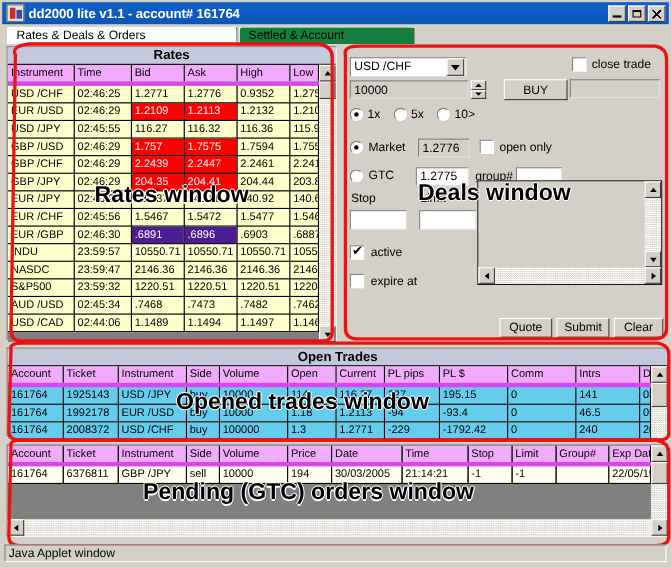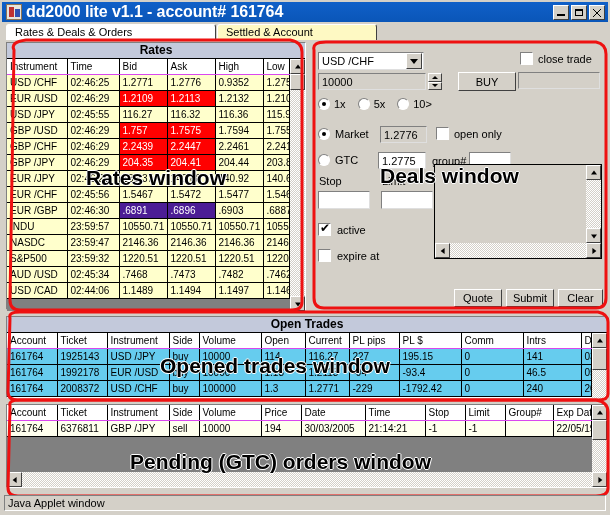--- a/index.html
+++ b/index.html
@@ -13,56 +13,56 @@
   .app{position:relative;width:610px;height:515px;box-sizing:border-box;
        border:2px solid #d4d0c8;background:#d4d0c8;}
 
   
   .titlebar{height:20px;background:linear-gradient(#1060c8,#0a56b8);
     display:flex;align-items:center;padding:0 2px;}
   .tb-icon{width:16px;height:16px;margin:0 4px 0 2px;position:relative;
     background:#e8e4dc;border:1px solid #8b7355;box-sizing:border-box;}
   .tb-icon:before{content:"";position:absolute;left:2px;top:2px;width:5px;height:10px;background:#c03030;}
   .tb-icon:after{content:"";position:absolute;left:8px;top:4px;width:5px;height:8px;background:#3050b0;}
-  .tb-title{color:#fff;font-weight:bold;font-size:16px;flex:1;white-space:nowrap;letter-spacing:-0.1px;}
+  .tb-title{color:#fff;font-weight:bold;font-size:12px;flex:1;white-space:nowrap;letter-spacing:-0.1px;}
   .tb-btns{display:flex;gap:2px;padding-right:1px;}
   .tb-btn{width:16px;height:15px;background:#d4d0c8;
     border-top:1px solid #fff;border-left:1px solid #fff;
     border-right:1px solid #404040;border-bottom:1px solid #404040;
     position:relative;box-sizing:border-box;}
   .tb-btn i{position:absolute;display:block;}
   .g-min{left:3px;bottom:3px;width:8px;height:2px;background:#000;}
   .g-max{left:3px;top:3px;width:8px;height:7px;border:1px solid #000;border-top-width:2px;box-sizing:border-box;}
   .g-cls{left:3px;top:3px;width:8px;height:8px;
     background:
       linear-gradient(45deg,transparent 44%,#000 44%,#000 56%,transparent 56%),
       linear-gradient(-45deg,transparent 44%,#000 44%,#000 56%,transparent 56%);}
 
   
   .tabrow{display:flex;padding:2px 0 0 4px;height:18px;box-sizing:border-box;}
   .tab{height:16px;line-height:15px;padding:0 8px;font-size:11px;box-sizing:border-box;
     border-top:1px solid #fff;border-left:1px solid #fff;border-right:1px solid #404040;
     border-top-left-radius:3px;border-top-right-radius:3px;}
   .tab.sel{background:#fff;font-weight:normal;}
-  .tab.unsel{background:#fef9c3;margin-left:1px;}
+  .tab.unsel{background:#15803d;margin-left:1px;}
 
   
   .sunken{border-top:1px solid #808080;border-left:1px solid #808080;
     border-right:1px solid #fff;border-bottom:1px solid #fff;box-sizing:border-box;}
   .field{background:#fff;border-top:1px solid #808080;border-left:1px solid #808080;
     border-right:1px solid #dfdfdf;border-bottom:1px solid #dfdfdf;box-sizing:border-box;}
 
   
   .bandtitle{background:#c3c9db;text-align:center;font-weight:bold;font-size:12px;
     height:15px;line-height:15px;border-bottom:1px solid #000;}
 
   
   table.grid{border-collapse:collapse;table-layout:fixed;width:100%;font-size:10px;}
-  table.grid th{background:#ffffff;font-weight:normal;text-align:left;
-    padding:1px 3px;height:13px;border-right:1px solid #000;border-bottom:1px solid #d946ef;
+  table.grid th{background:#f0abfc;font-weight:normal;text-align:left;
+    padding:1px 3px;height:13px;border-right:1px solid #000;border-bottom:4px solid #d946ef;
     white-space:nowrap;overflow:hidden;}
   table.grid td{padding:1px 3px;height:13px;border-right:1px solid #000;
     border-bottom:1px solid #000;white-space:nowrap;overflow:hidden;}
   .rates-grid td{background:#ffffcc;}
   .rates-grid tr td.up{background:#ff0000;color:#fff;}
   .rates-grid tr td.sel{background:#4c1d95;color:#fff;}
   .trades-grid td{background:#66ccee;}
   .gtc-grid td{background:#ffffee;}
 
   
@@ -587,16 +587,16 @@
     <path d="M312,48 Q310,40 324,40 L594,40 Q604,42 604,52 L604,296 Q604,306 594,306 L322,306 Q312,306 312,296 Z" fill="none" stroke="#ee1111" stroke-width="3"></path>
 
     <path d="M8,316 Q6,310 18,310 L596,310 Q606,312 606,320 L606,392 Q606,398 596,398 L16,398 Q6,398 6,390 Z" fill="none" stroke="#ee1111" stroke-width="3"></path>
 
     <path d="M8,404 Q6,398 18,398 L594,398 Q606,400 606,410 L606,486 Q606,494 594,494 L16,494 Q6,494 6,486 Z" fill="none" stroke="#ee1111" stroke-width="3"></path>
   </svg>
 
   <div class="anno-text" style="left:84px;top:164px;font-size:21px;">Rates window</div>
   <div class="anno-text" style="left:378px;top:162px;font-size:21px;">Deals window</div>
   <div class="anno-text" style="left:158px;top:352px;font-size:21px;">Opened trades window</div>
-  <div class="anno-text" style="left:128px;top:434px;font-size:21px;margin-top:14px;">Pending (GTC) orders window</div>
+  <div class="anno-text" style="left:128px;top:434px;font-size:21px;">Pending (GTC) orders window</div>
 
   <div class="statusbar">Java Applet window</div>
 </div>
 
 </body></html>

